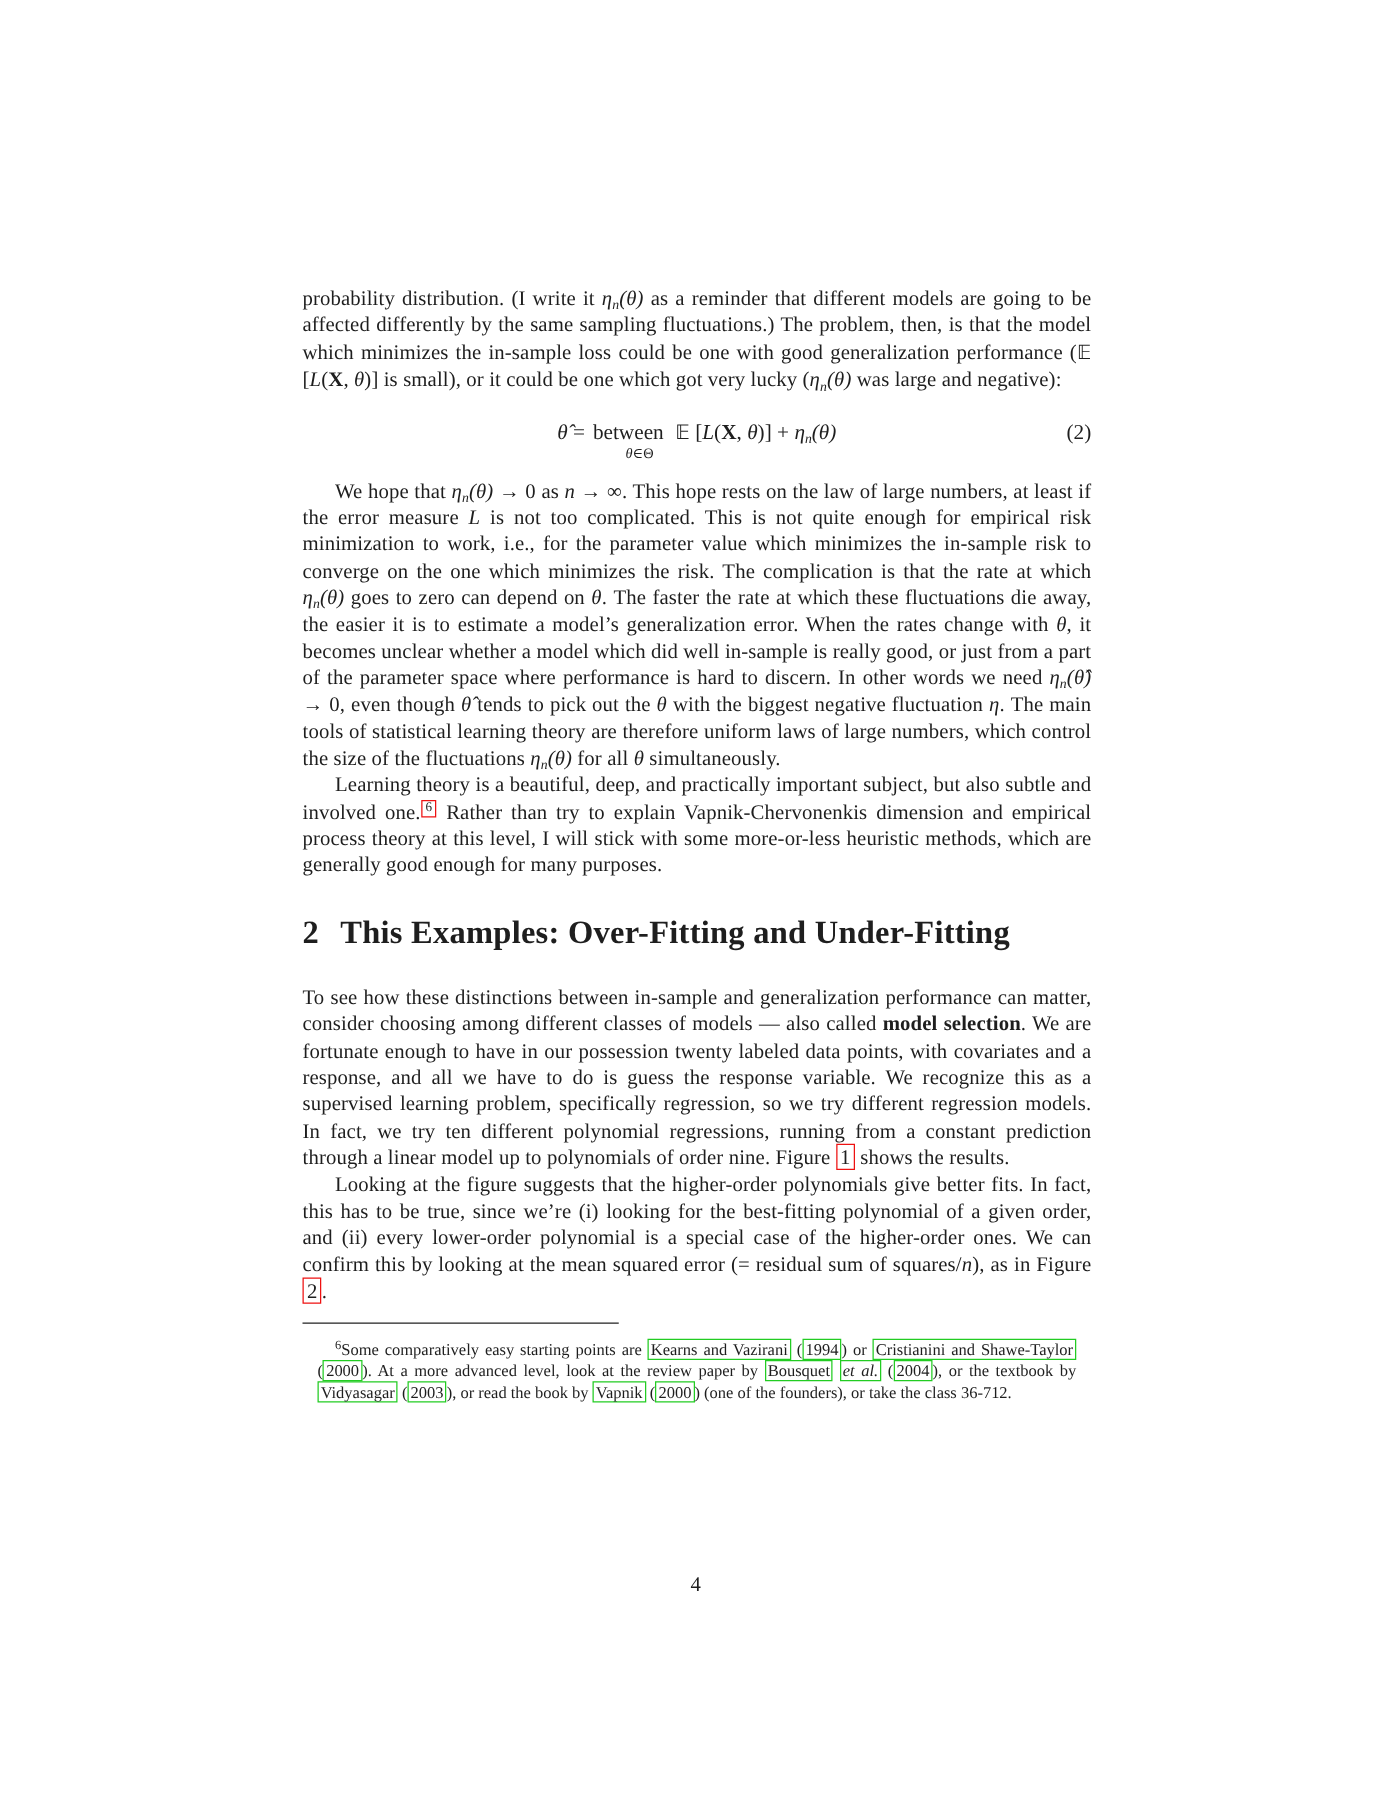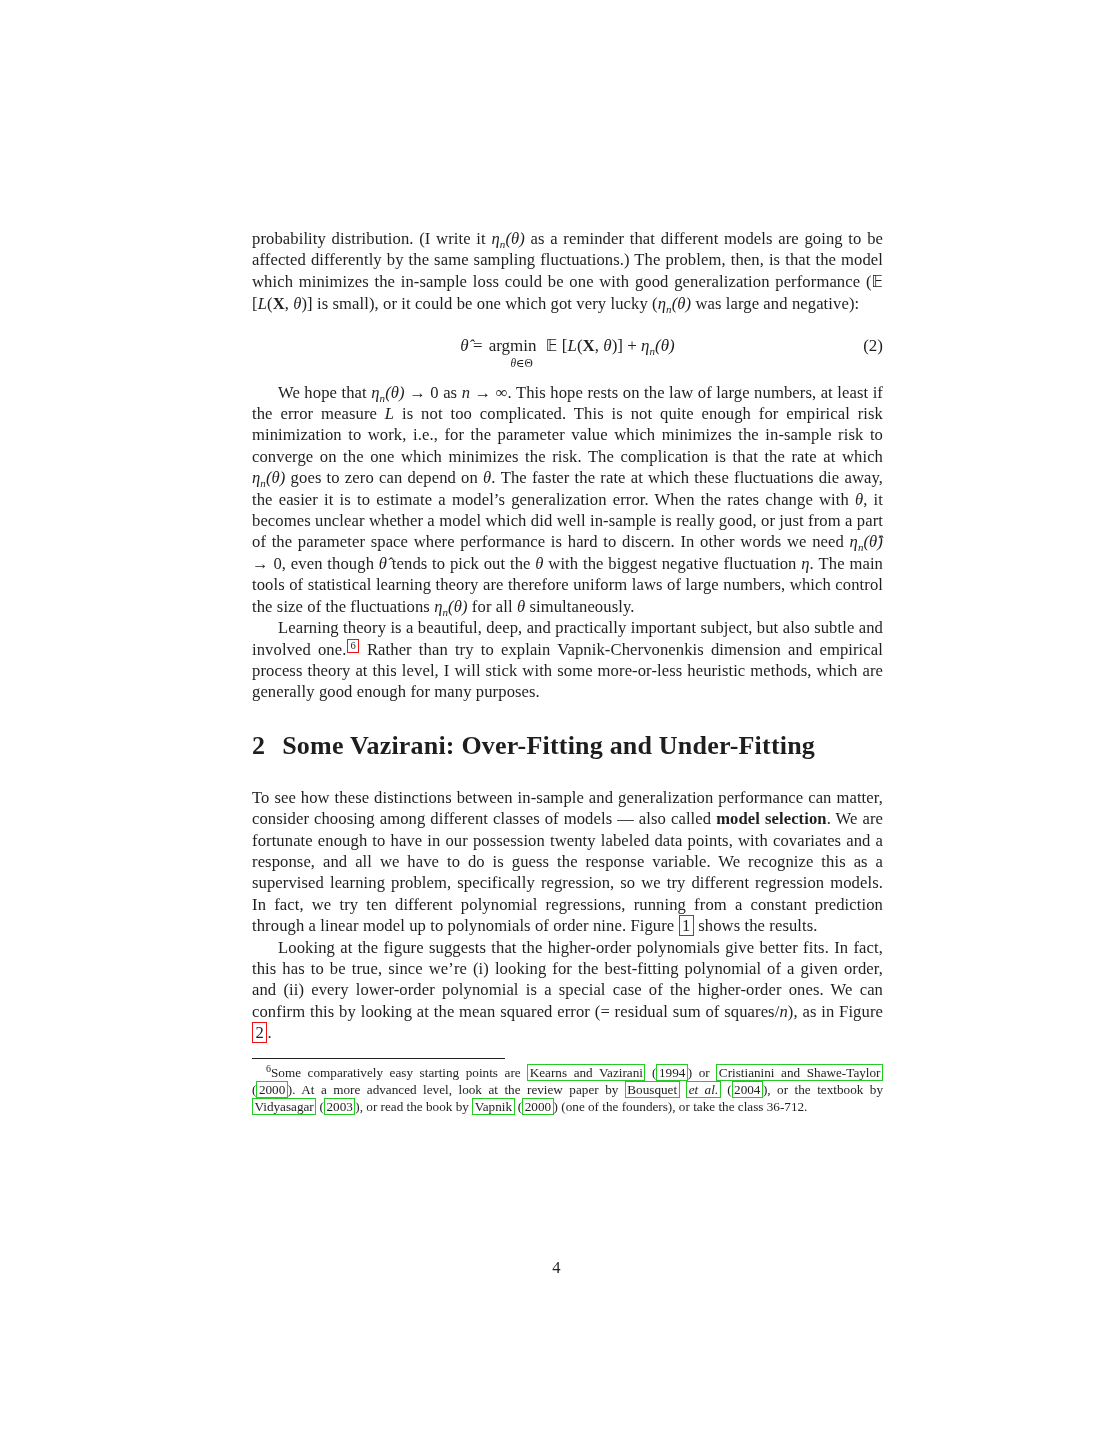--- a/index.html
+++ b/index.html
@@ -12,21 +12,21 @@
     position:relative;
     width:1113px;
     height:1440px;
     background:#ffffff;
     color:var(--ink);
     font-family:"Liberation Serif","DejaVu Serif",serif;
     overflow:hidden;
   }
   .content{
     position:absolute;
-    left:252px;
+    left:242px;
     top:228px;
     width:631px;
   }
   p.body-par{
     margin:0;
     font-size:16.6px;
     line-height:21.4px;
     text-align:justify;
     letter-spacing:0.1px;
   }
@@ -81,21 +81,21 @@
     letter-spacing:0.2px;
   }
   .sec-num{margin-right:17px;}
   .footnote-rule{
     width:253px;
     border:none;
     border-top:1.5px solid #222;
     margin:14px 0 5px 0;
   }
   p.footnote{
-    margin:0;
+    margin:12px;
     font-size:13.2px;
     line-height:17.3px;
     text-align:justify;
     text-indent:14px;
   }
   p.footnote .r-green,p.footnote .r-greeni{padding:0 1.5px;border-width:1px;}
   .page-number{
     position:absolute;
     top:1258px;
     left:0;
@@ -109,34 +109,34 @@
 
 <div class="page">
   <div class="content">
 
     <p class="body-par"><span>probability distribution. (I write it </span><span class="r-m">η</span><span class="r-sub">n</span><span class="r-m">(θ)</span><span> as a reminder that different models are going to be affected differently by the same sampling fluctuations.) The problem, then, is that the model which minimizes the in-sample loss could be one with good generalization performance (</span><span class="r-bb">𝔼</span><span> [</span><span class="r-m">L</span><span>(</span><span class="r-b">X</span><span>, </span><span class="r-m">θ</span><span>)] is small), or it could be one which got very lucky (</span><span class="r-m">η</span><span class="r-sub">n</span><span class="r-m">(θ)</span><span> was large and negative):</span></p>
 
     <div class="equation">
       <span class="eq-body">
         <span class="eq-part"><span class="r-m">θ̂</span><span> = </span></span>
         <span class="eq-argmin">
-          <span class="eq-op">argmin</span>
+          <span class="eq-op">between</span>
           <span class="eq-opsub"><span class="r-m">θ</span><span>∈Θ</span></span>
         </span>
         <span class="eq-part"><span> </span><span class="r-bb">𝔼</span><span> [</span><span class="r-m">L</span><span>(</span><span class="r-b">X</span><span>, </span><span class="r-m">θ</span><span>)] + </span><span class="r-m">η</span><span class="r-sub">n</span><span class="r-m">(θ)</span></span>
       </span>
       <span class="eq-number">(2)</span>
     </div>
 
     <p class="body-par indent"><span>We hope that </span><span class="r-m">η</span><span class="r-sub">n</span><span class="r-m">(θ)</span><span> → 0 as </span><span class="r-m">n</span><span> → ∞. This hope rests on the law of large numbers, at least if the error measure </span><span class="r-m">L</span><span> is not too complicated. This is not </span><span class="r-i">quite</span><span> enough for empirical risk minimization to work, i.e., for the parameter value which minimizes the in-sample risk to converge on the one which minimizes the risk. The complication is that the </span><span class="r-i">rate</span><span> at which </span><span class="r-m">η</span><span class="r-sub">n</span><span class="r-m">(θ)</span><span> goes to zero can depend on </span><span class="r-m">θ</span><span>. The faster the rate at which these fluctuations die away, the easier it is to estimate a model’s generalization error. When the rates change with </span><span class="r-m">θ</span><span>, it becomes unclear whether a model which did well in-sample is really good, or just from a part of the parameter space where performance is hard to discern. In other words we need </span><span class="r-m">η</span><span class="r-sub">n</span><span class="r-m">(θ̂)</span><span> → 0, even though </span><span class="r-m">θ̂</span><span> tends to pick out the </span><span class="r-m">θ</span><span> with the biggest negative fluctuation </span><span class="r-m">η</span><span>. The main tools of statistical learning theory are therefore </span><span class="r-i">uniform</span><span> laws of large numbers, which control the size of the fluctuations </span><span class="r-m">η</span><span class="r-sub">n</span><span class="r-m">(θ)</span><span> for </span><span class="r-i">all</span><span> </span><span class="r-m">θ</span><span> simultaneously.</span></p>
 
     <p class="body-par indent"><span>Learning theory is a beautiful, deep, and practically important subject, but also subtle and involved one.</span><span class="r-supred">6</span><span> Rather than try to explain Vapnik-Chervonenkis dimension and empirical process theory at this level, I will stick with some more-or-less heuristic methods, which are generally good enough for many purposes.</span></p>
 
     <h2 class="section-heading">
-      <span class="sec-num">2</span><span class="sec-title">Some Vazirani: Over-Fitting and Under-Fitting</span>
+      <span class="sec-num">2</span><span class="sec-title">This Examples: Over-Fitting and Under-Fitting</span>
     </h2>
 
     <p class="body-par"><span>To see how these distinctions between in-sample and generalization performance can matter, consider choosing among different classes of models — also called </span><span class="r-b">model selection</span><span>. We are fortunate enough to have in our possession twenty labeled data points, with covariates and a response, and all we have to do is guess the response variable. We recognize this as a supervised learning problem, specifically regression, so we try different regression models. In fact, we try ten different polynomial regressions, running from a constant prediction through a linear model up to polynomials of order nine. Figure </span><span class="r-red">1</span><span> shows the results.</span></p>
 
     <p class="body-par indent"><span>Looking at the figure suggests that the higher-order polynomials give better fits. In fact, this has to be true, since we’re (i) looking for the </span><span class="r-i">best</span><span>-fitting polynomial of a given order, and (ii) every lower-order polynomial is a special case of the higher-order ones. We can confirm this by looking at the mean squared error (= residual sum of squares/</span><span class="r-m">n</span><span>), as in Figure </span><span class="r-red">2</span><span>.</span></p>
 
     <div class="footnote-rule"></div>
 
     <p class="footnote"><span class="r-sup">6</span><span>Some comparatively easy starting points are </span><span class="r-green">Kearns and Vazirani</span><span> (</span><span class="r-green">1994</span><span>) or </span><span class="r-green">Cristianini and Shawe-Taylor</span><span> (</span><span class="r-green">2000</span><span>). At a more advanced level, look at the review paper by </span><span class="r-green">Bousquet</span><span> </span><span class="r-greeni">et al.</span><span> (</span><span class="r-green">2004</span><span>), or the textbook by </span><span class="r-green">Vidyasagar</span><span> (</span><span class="r-green">2003</span><span>), or read the book by </span><span class="r-green">Vapnik</span><span> (</span><span class="r-green">2000</span><span>) (one of the founders), or take the class 36-712.</span></p>
 

